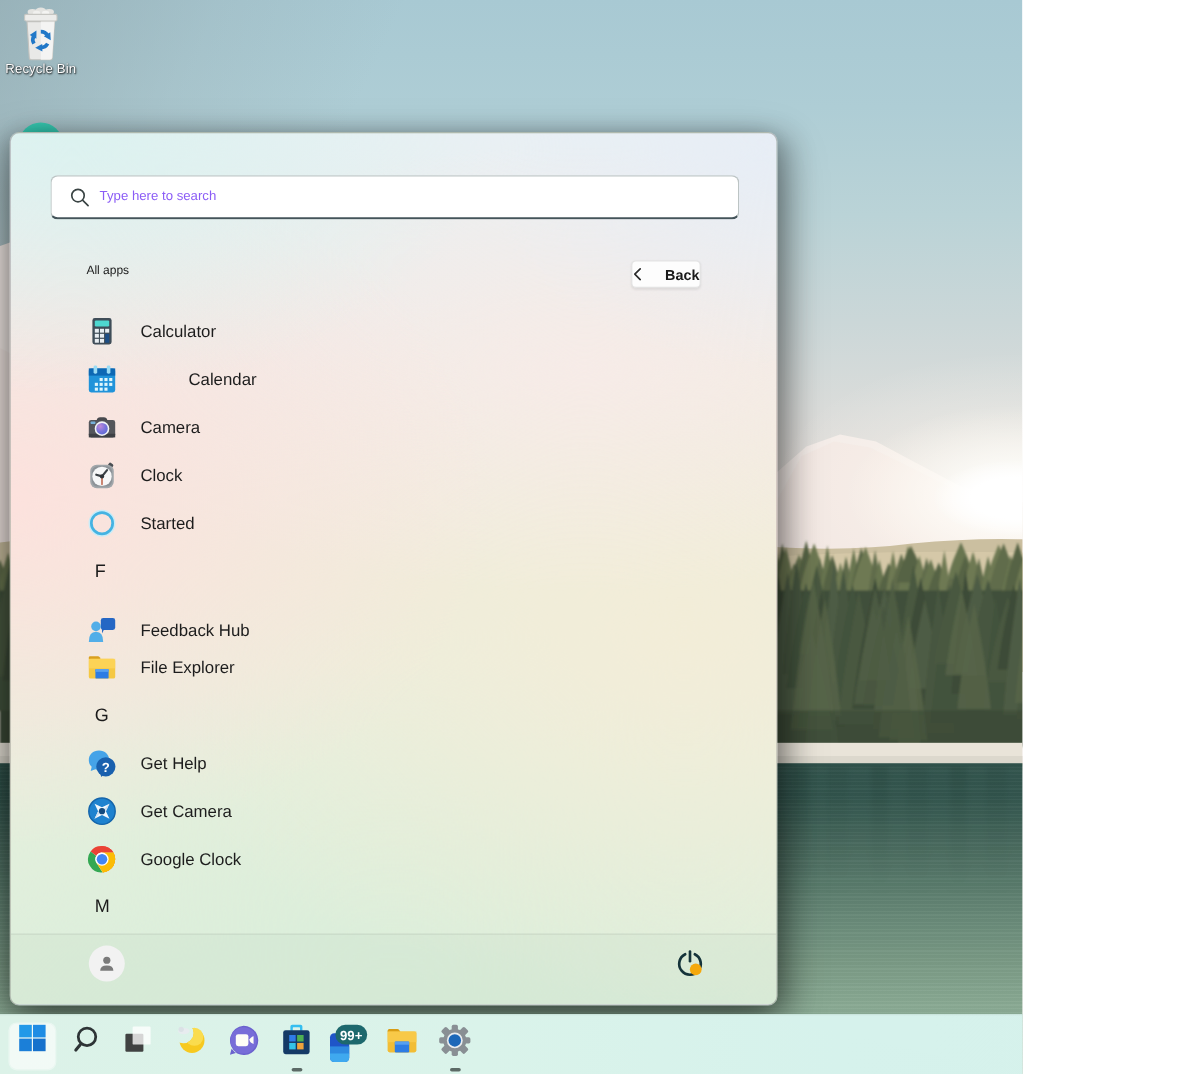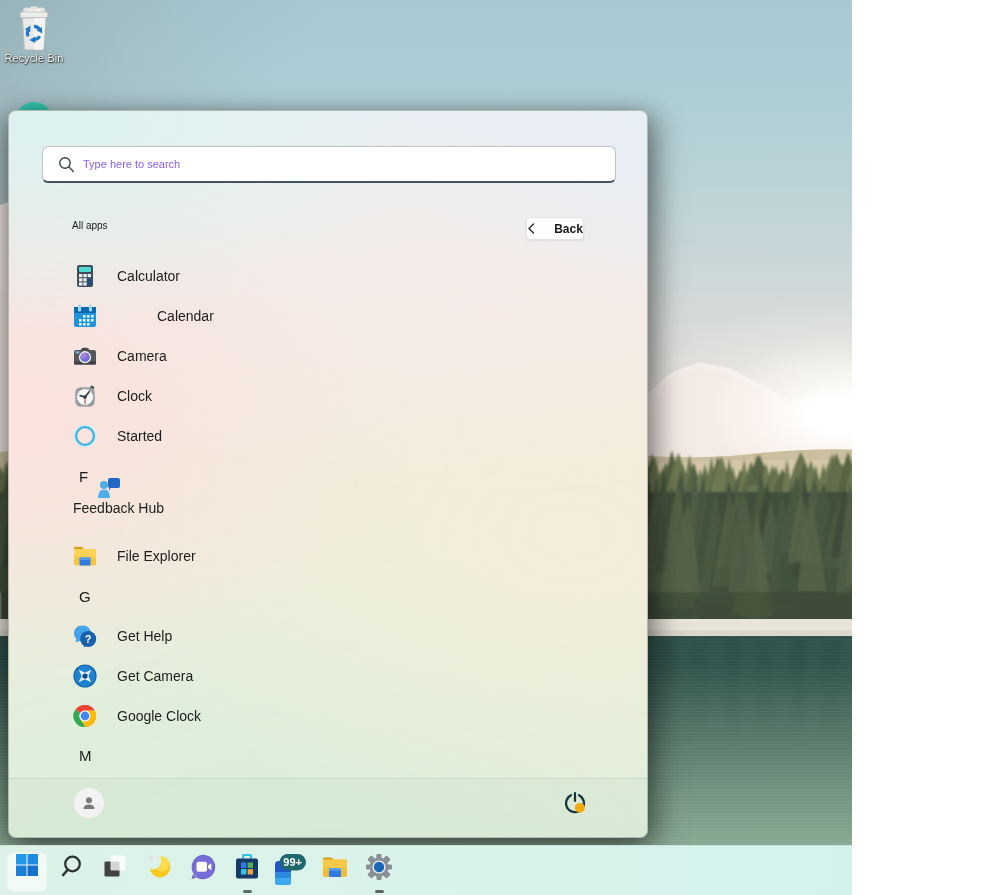--- a/index.html
+++ b/index.html
@@ -628,21 +628,21 @@
         <div class="approw" style="top:305px;">
           <span class="ic">
             <svg width="24" height="24" viewBox="0 0 24 24">
               <circle cx="12" cy="12" r="9.2" fill="none" stroke="#45b3e2" stroke-width="2.9"></circle>
               <circle cx="12" cy="12" r="10.6" fill="none" stroke="#c8ecf8" stroke-width="1.2"></circle>
             </svg>
           </span>
           <span class="nm">Started</span>
         </div>
         <div class="letter" style="top:357px;">F</div>
-        <div class="approw" style="top:365px;flex-direction:column;">
+        <div class="approw" style="top:394px;">
           <span class="ic">
             <svg width="24" height="24" viewBox="0 0 24 24">
               <rect x="11" y="2" width="12" height="10" rx="2" fill="#2567c4"></rect>
               <path d="M14,11 l-2,4 0,-4 Z" fill="#2567c4"></path>
               <circle cx="7" cy="9" r="4" fill="#52aee8"></circle>
               <path d="M1,22 Q1,13.5 7,13.5 Q13,13.5 13,22 Z" fill="#52aee8"></path>
             </svg>
           </span>
           <span class="nm">Feedback Hub</span>
         </div>

